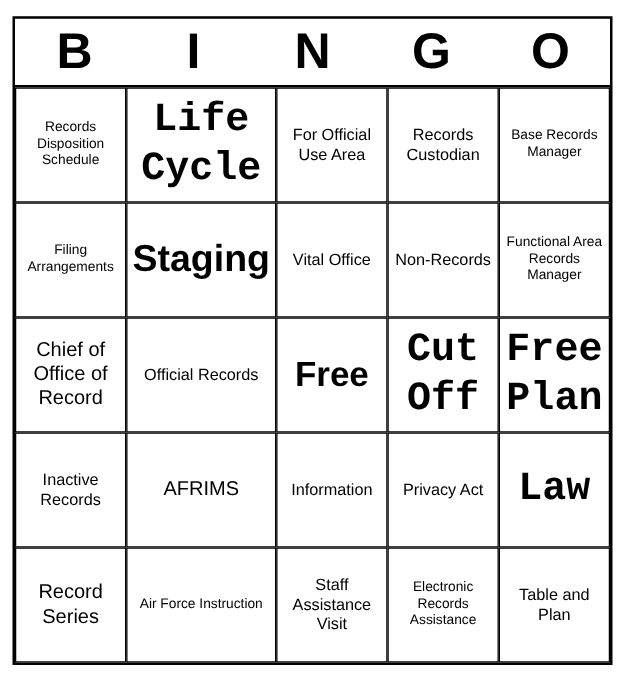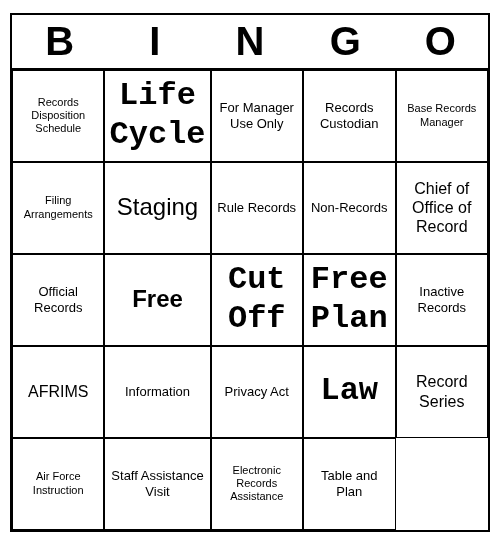--- a/index.html
+++ b/index.html
@@ -44,64 +44,65 @@
       align-items: center;
       justify-content: center;
       text-align: center;
       padding: 4px;
       min-height: 92px;
       font-size: 13px;
       line-height: 1.2;
       color: #000;
     }
     .bingo-cell.large-text {
-      font-size: 24px;
-      font-weight: normal;
+      font-size: 30px;
+      font-weight: bold;
       text-align: center;
     }
     .bingo-cell.xlarge-text {
       font-size: 32px;
       font-weight: bold;
       font-family: Liberation Mono, monospace;
     }
     .bingo-cell.small-text {
       font-size: 11px;
     }
     .bingo-cell.medium-text {
       font-size: 16px;
       font-weight: normal;
     }
     .bingo-cell.free-cell {
-      font-size: 24px;
+      font-size: 28px;
       font-weight: bold;
     }
   </style>
 </head>
 <body>
 
 <div class="bingo-container">
   <div class="bingo-header">
 
   <div class="bingo-header-letter">B</div>
       <div class="bingo-header-letter">I</div>
       <div class="bingo-header-letter">N</div>
       <div class="bingo-header-letter">G</div>
       <div class="bingo-header-letter">O</div>
     </div>
   <div class="bingo-grid">
 
   <div class="bingo-cell small-text">Records Disposition Schedule</div>
       <div class="bingo-cell xlarge-text">Life Cycle</div>
-      <div class="bingo-cell">For Manager Use Only</div>
+      <div class="bingo-cell">For Official Use Area</div>
       <div class="bingo-cell">Records Custodian</div>
       <div class="bingo-cell small-text">Base Records Manager</div>
       <div class="bingo-cell small-text">Filing Arrangements</div>
       <div class="bingo-cell large-text">Staging</div>
-      <div class="bingo-cell">Rule Records</div>
+      <div class="bingo-cell">Vital Office</div>
       <div class="bingo-cell">Non-Records</div>
+      <div class="bingo-cell small-text">Functional Area Records Manager</div>
       <div class="bingo-cell medium-text">Chief of Office of Record</div>
       <div class="bingo-cell">Official Records</div>
       <div class="bingo-cell free-cell">Free</div>
       <div class="bingo-cell xlarge-text">Cut Off</div>
       <div class="bingo-cell xlarge-text">Free Plan</div>
       <div class="bingo-cell">Inactive Records</div>
       <div class="bingo-cell medium-text">AFRIMS</div>
       <div class="bingo-cell">Information</div>
       <div class="bingo-cell">Privacy Act</div>
       <div class="bingo-cell xlarge-text">Law</div>

